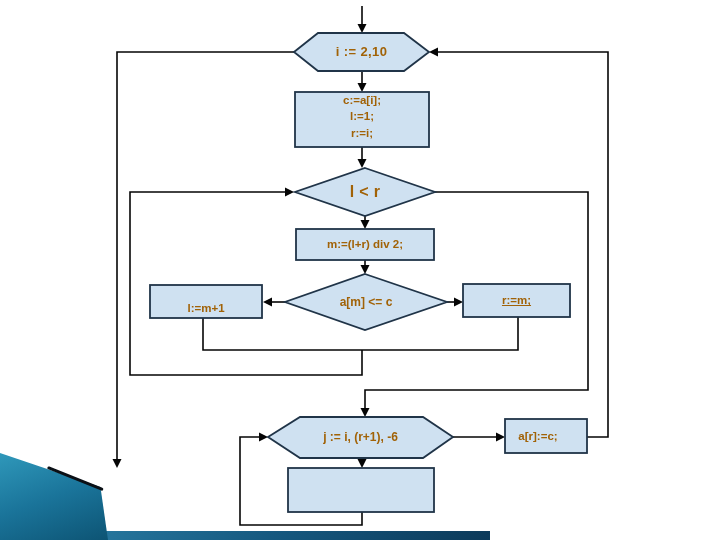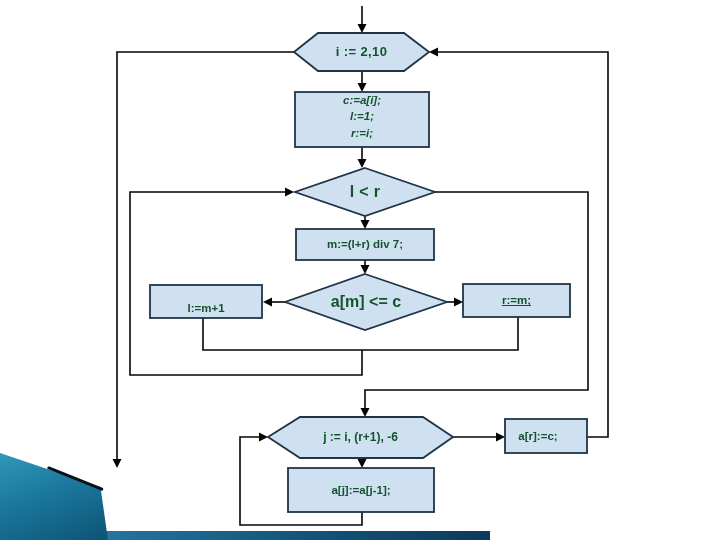--- a/index.html
+++ b/index.html
@@ -21,28 +21,28 @@
   }
   .wedge-edge{
     position:absolute;left:48px;top:466px;width:60px;height:3px;z-index:3;
     background:#0b1016;transform:rotate(21.8deg);transform-origin:left top;
     border-radius:2px;
   }
   svg.flow{position:absolute;left:0;top:0;z-index:4;}
   
   .lbl{
     position:absolute;z-index:5;display:flex;align-items:center;justify-content:center;
-    text-align:center;font-weight:700;color:#14532d;font-size:11.5px;line-height:1.4;
+    text-align:center;font-weight:700;color:#a16207;font-size:11.5px;line-height:1.4;
     white-space:pre-line;pointer-events:none;
   }
   .lbl-loop-i{left:294px;top:33px;width:135px;height:38px;font-size:13px;letter-spacing:.4px;}
-  .lbl-init{left:295px;top:92px;width:134px;height:49px;font-style:italic;}
+  .lbl-init{left:295px;top:92px;width:134px;height:49px;}
   .lbl-while{left:295px;top:168px;width:140px;height:48px;font-size:16px;letter-spacing:.3px;}
   .lbl-mid{left:296px;top:229px;width:138px;height:31px;}
-  .lbl-compare{left:285px;top:274px;width:162px;height:56px;font-size:16px;}
+  .lbl-compare{left:285px;top:274px;width:162px;height:56px;font-size:12px;}
   .lbl-setl{left:150px;top:285px;width:112px;height:47px;text-align:right;}
   .lbl-setr{left:463px;top:284px;width:107px;height:33px;text-decoration:underline;}
   .lbl-loopj{left:268px;top:417px;width:185px;height:41px;font-size:12px;}
   .lbl-ar{left:505px;top:419px;width:66px;height:34px;}
   .lbl-shift{left:288px;top:468px;width:146px;height:44px;}
 </style>
 </head>
 <body>
 
 <div class="stage">
@@ -101,21 +101,20 @@
       <rect x="505" y="419" width="82" height="34" fill="#cfe1f1"></rect>
       <rect x="288" y="468" width="146" height="44" fill="#cfe1f1"></rect>
     </g>
   </svg>
 
   <div class="lbl lbl-loop-i">i := 2,10</div>
   <div class="lbl lbl-init">c:=a[i];
 l:=1;
 r:=i;</div>
   <div class="lbl lbl-while">l &lt; r</div>
-  <div class="lbl lbl-mid">m:=(l+r) div 7;</div>
+  <div class="lbl lbl-mid">m:=(l+r) div 2;</div>
   <div class="lbl lbl-compare">a[m] &lt;= c</div>
   <div class="lbl lbl-setl">l:=m+1</div>
   <div class="lbl lbl-setr">r:=m;</div>
   <div class="lbl lbl-loopj">j := i, (r+1), -6</div>
   <div class="lbl lbl-ar">a[r]:=c;</div>
-  <div class="lbl lbl-shift">a[j]:=a[j-1];</div>
 
 </div>
 
 </body></html>

